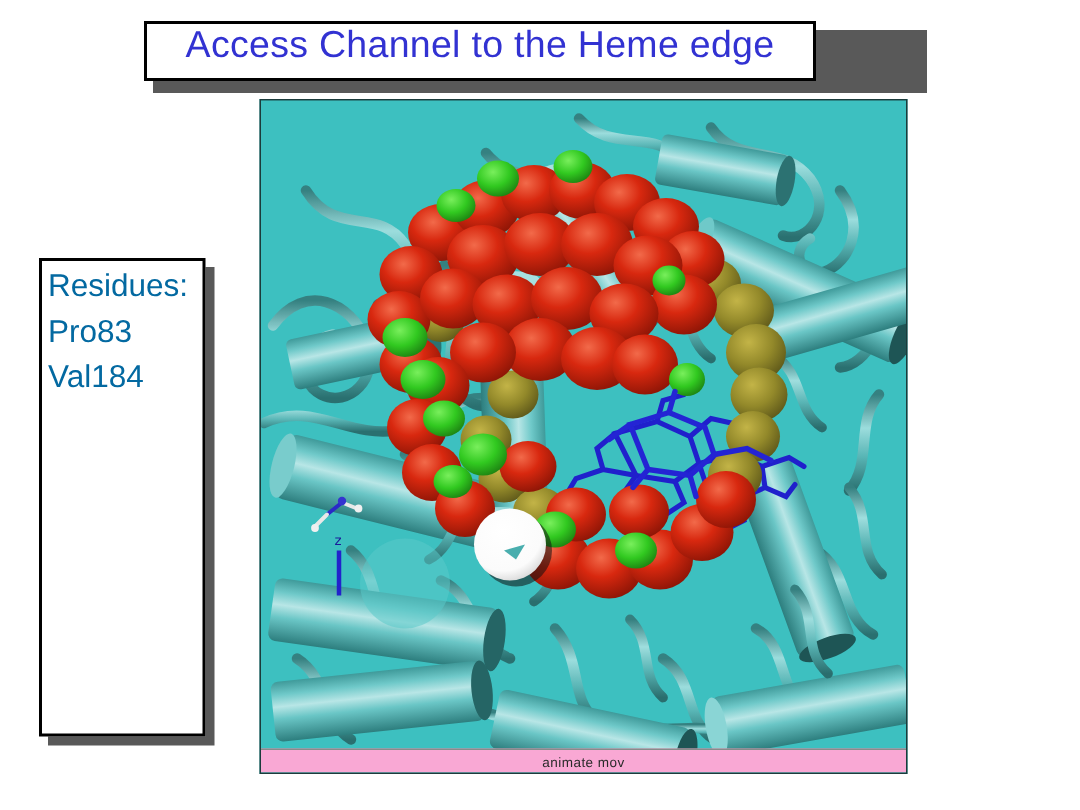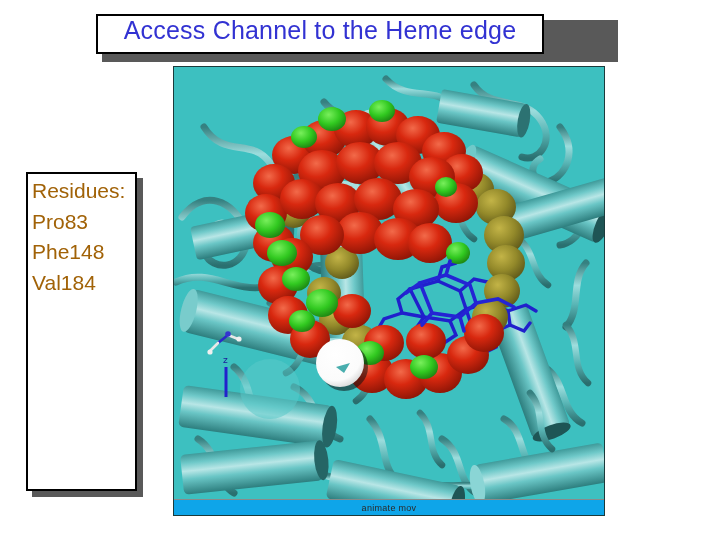--- a/index.html
+++ b/index.html
@@ -57,21 +57,21 @@
     left: 26px;
     top: 172px;
     width: 111px;
     height: 319px;
     background: #ffffff;
     border: 2px solid #000000;
     box-sizing: border-box;
     padding: 2px 0 0 4px;
   }
   .residue-line {
-    color: #a16207;
+    color: #0369a1;
     font-size: 21px;
     line-height: 30.5px;
     white-space: nowrap;
   }
 
   
   #viewer-panel {
     position: absolute;
     left: 173px;
     top: 66px;
@@ -90,21 +90,21 @@
     overflow: hidden;
   }
   #viewer-svg { display: block; }
 
   #status-bar {
     position: absolute;
     left: 0;
     bottom: 0;
     width: 100%;
     height: 16px;
-    background: #0ea5e9;
+    background: #f9a8d4;
     border-top: 1px solid #8a8a8a;
     box-sizing: border-box;
     display: flex;
     align-items: center;
     justify-content: center;
   }
   #status-text {
     font-size: 9px;
     color: #2a2a2a;
     letter-spacing: 0.3px;
@@ -115,21 +115,20 @@
 
 <div id="title-shadow"></div>
 <div id="title-box">
   <span id="title-text">Access Channel to the Heme edge</span>
 </div>
 
 <div id="residues-shadow"></div>
 <div id="residues-box">
   <div class="residue-line">Residues:</div>
   <div class="residue-line">Pro83</div>
-  <div class="residue-line">Phe148</div>
   <div class="residue-line">Val184</div>
 </div>
 
 <div id="viewer-panel">
   <div id="viewer-canvas">
     <svg id="viewer-svg" width="430" height="434" viewBox="0 0 430 434" xmlns="http://www.w3.org/2000/svg">
       <defs>
         <linearGradient id="cylGrad" x1="0" y1="0" x2="0" y2="1">
           <stop offset="0%" stop-color="#3f9a9a"></stop>
           <stop offset="22%" stop-color="#6fc9c9"></stop>

